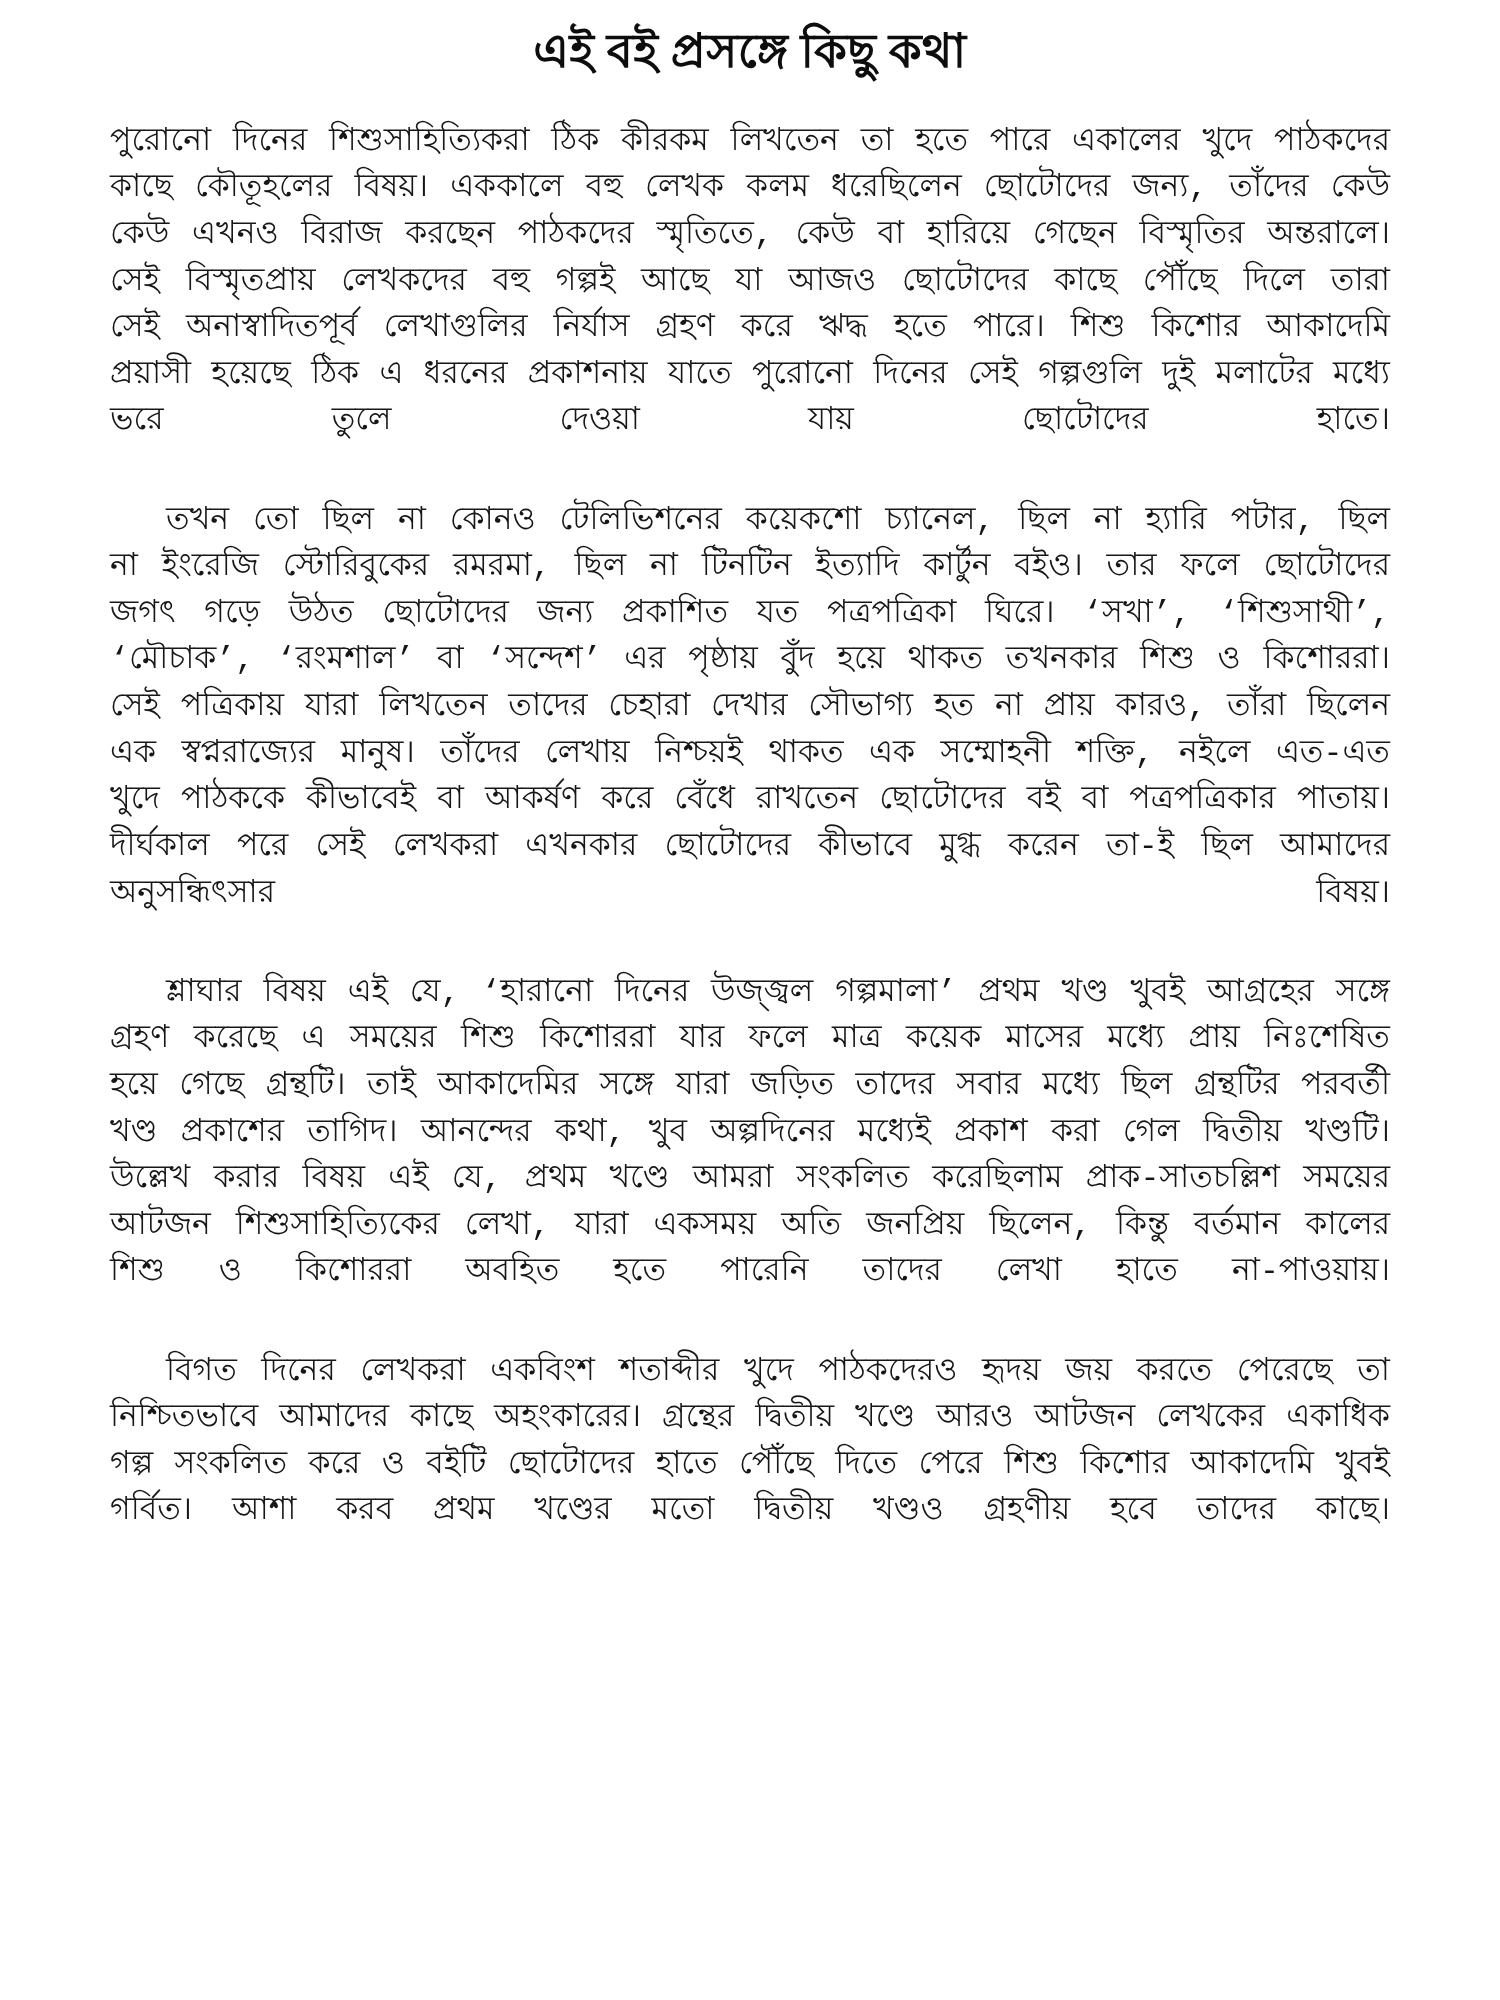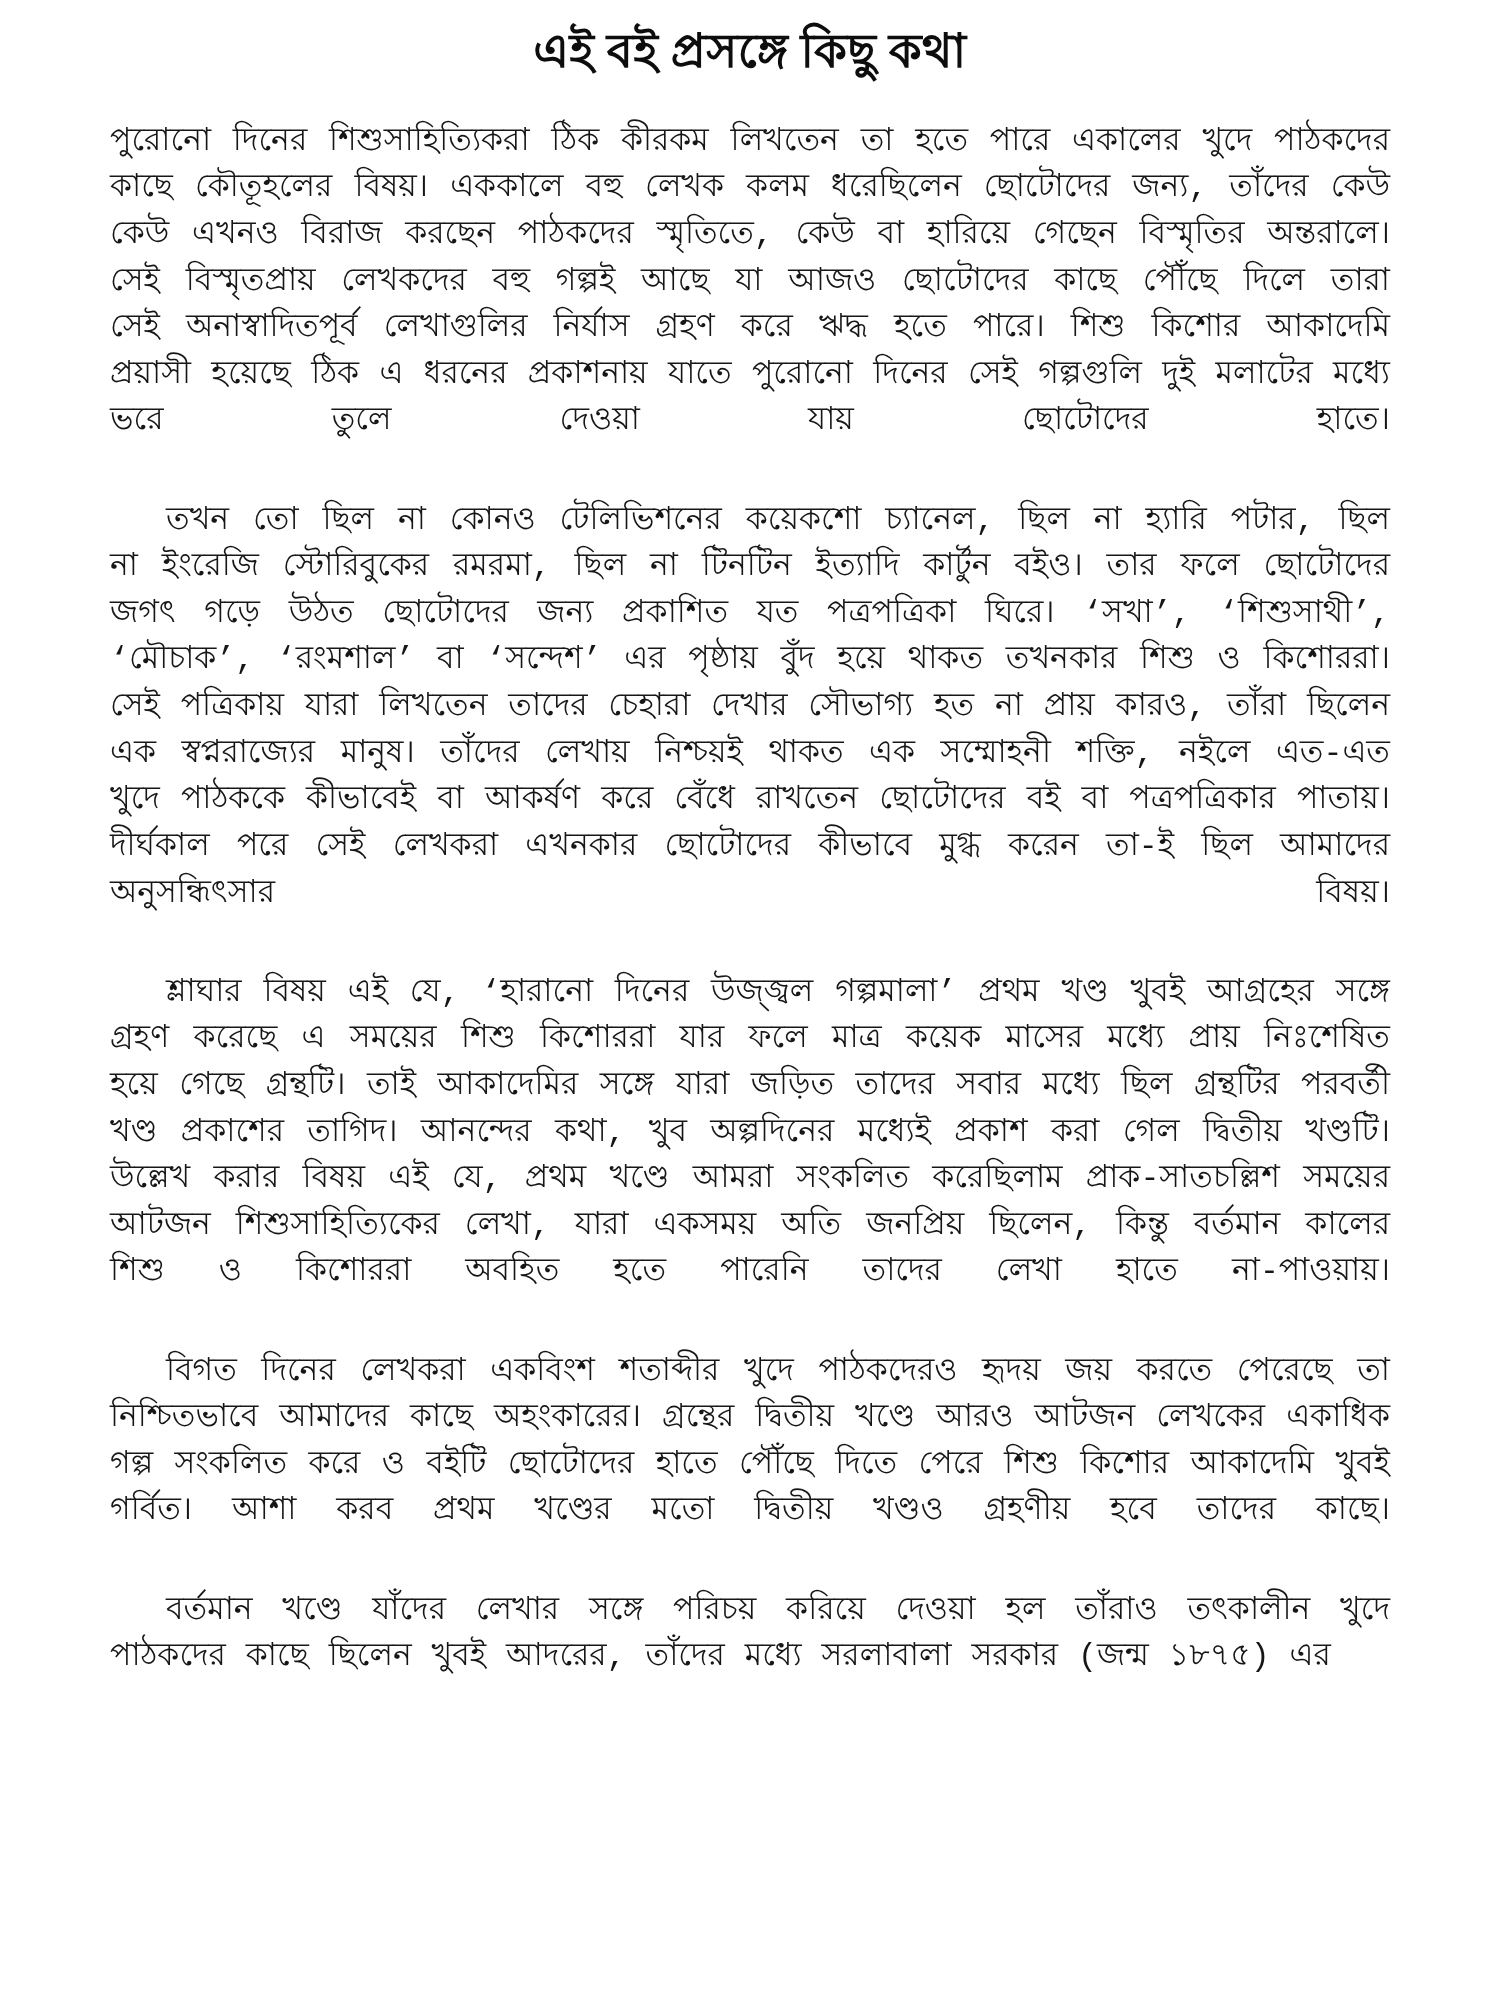--- a/index.html
+++ b/index.html
@@ -62,15 +62,14 @@
 <body>
 
 <div class="page">
   <h1 class="doc-title">এই বই প্রসঙ্গে কিছু কথা</h1>
 
   <div class="body-text">
     <p class="noindent">পুরোনো দিনের শিশুসাহিত্যিকরা ঠিক কীরকম লিখতেন তা হতে পারে একালের খুদে পাঠকদের কাছে কৌতূহলের বিষয়। এককালে বহু লেখক কলম ধরেছিলেন ছোটোদের জন্য, তাঁদের কেউ কেউ এখনও বিরাজ করছেন পাঠকদের স্মৃতিতে, কেউ বা হারিয়ে গেছেন বিস্মৃতির অন্তরালে। সেই বিস্মৃতপ্রায় লেখকদের বহু গল্পই আছে যা আজও ছোটোদের কাছে পৌঁছে দিলে তারা সেই অনাস্বাদিতপূর্ব লেখাগুলির নির্যাস গ্রহণ করে ঋদ্ধ হতে পারে। শিশু কিশোর আকাদেমি প্রয়াসী হয়েছে ঠিক এ ধরনের প্রকাশনায় যাতে পুরোনো দিনের সেই গল্পগুলি দুই মলাটের মধ্যে ভরে তুলে দেওয়া যায় ছোটোদের হাতে।</p>
     <p class="indent">তখন তো ছিল না কোনও টেলিভিশনের কয়েকশো চ্যানেল, ছিল না হ্যারি পটার, ছিল না ইংরেজি স্টোরিবুকের রমরমা, ছিল না টিনটিন ইত্যাদি কার্টুন বইও। তার ফলে ছোটোদের জগৎ গড়ে উঠত ছোটোদের জন্য প্রকাশিত যত পত্রপত্রিকা ঘিরে। ‘সখা’, ‘শিশুসাথী’, ‘মৌচাক’, ‘রংমশাল’ বা ‘সন্দেশ’ এর পৃষ্ঠায় বুঁদ হয়ে থাকত তখনকার শিশু ও কিশোররা। সেই পত্রিকায় যারা লিখতেন তাদের চেহারা দেখার সৌভাগ্য হত না প্রায় কারও, তাঁরা ছিলেন এক স্বপ্নরাজ্যের মানুষ। তাঁদের লেখায় নিশ্চয়ই থাকত এক সম্মোহনী শক্তি, নইলে এত-এত খুদে পাঠককে কীভাবেই বা আকর্ষণ করে বেঁধে রাখতেন ছোটোদের বই বা পত্রপত্রিকার পাতায়। দীর্ঘকাল পরে সেই লেখকরা এখনকার ছোটোদের কীভাবে মুগ্ধ করেন তা-ই ছিল আমাদের অনুসন্ধিৎসার বিষয়।</p>
     <p class="indent">শ্লাঘার বিষয় এই যে, ‘হারানো দিনের উজ্জ্বল গল্পমালা’ প্রথম খণ্ড খুবই আগ্রহের সঙ্গে গ্রহণ করেছে এ সময়ের শিশু কিশোররা যার ফলে মাত্র কয়েক মাসের মধ্যে প্রায় নিঃশেষিত হয়ে গেছে গ্রন্থটি। তাই আকাদেমির সঙ্গে যারা জড়িত তাদের সবার মধ্যে ছিল গ্রন্থটির পরবর্তী খণ্ড প্রকাশের তাগিদ। আনন্দের কথা, খুব অল্পদিনের মধ্যেই প্রকাশ করা গেল দ্বিতীয় খণ্ডটি। উল্লেখ করার বিষয় এই যে, প্রথম খণ্ডে আমরা সংকলিত করেছিলাম প্রাক-সাতচল্লিশ সময়ের আটজন শিশুসাহিত্যিকের লেখা, যারা একসময় অতি জনপ্রিয় ছিলেন, কিন্তু বর্তমান কালের শিশু ও কিশোররা অবহিত হতে পারেনি তাদের লেখা হাতে না-পাওয়ায়।</p>
     <p class="indent">বিগত দিনের লেখকরা একবিংশ শতাব্দীর খুদে পাঠকদেরও হৃদয় জয় করতে পেরেছে তা নিশ্চিতভাবে আমাদের কাছে অহংকারের। গ্রন্থের দ্বিতীয় খণ্ডে আরও আটজন লেখকের একাধিক গল্প সংকলিত করে ও বইটি ছোটোদের হাতে পৌঁছে দিতে পেরে শিশু কিশোর আকাদেমি খুবই গর্বিত। আশা করব প্রথম খণ্ডের মতো দ্বিতীয় খণ্ডও গ্রহণীয় হবে তাদের কাছে।</p>
-    <p class="indent last">বর্তমান খণ্ডে যাঁদের লেখার সঙ্গে পরিচয় করিয়ে দেওয়া হল তাঁরাও তৎকালীন খুদে পাঠকদের কাছে ছিলেন খুবই আদরের, তাঁদের মধ্যে সরলাবালা সরকার (জন্ম ১৮৭৫) এর</p>
   </div>
 </div>
 
 </body></html>

